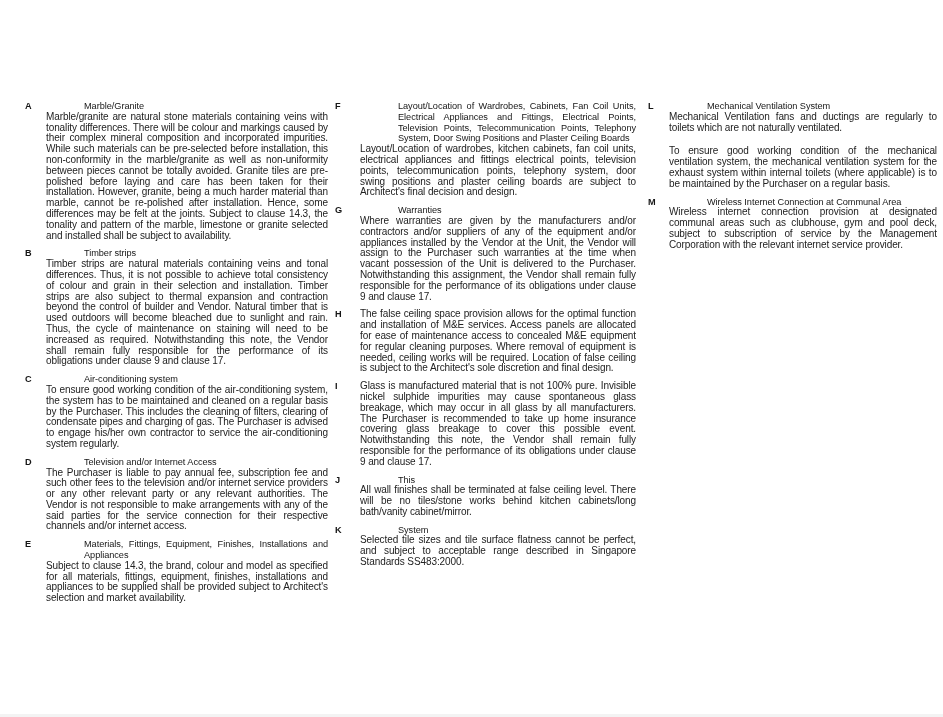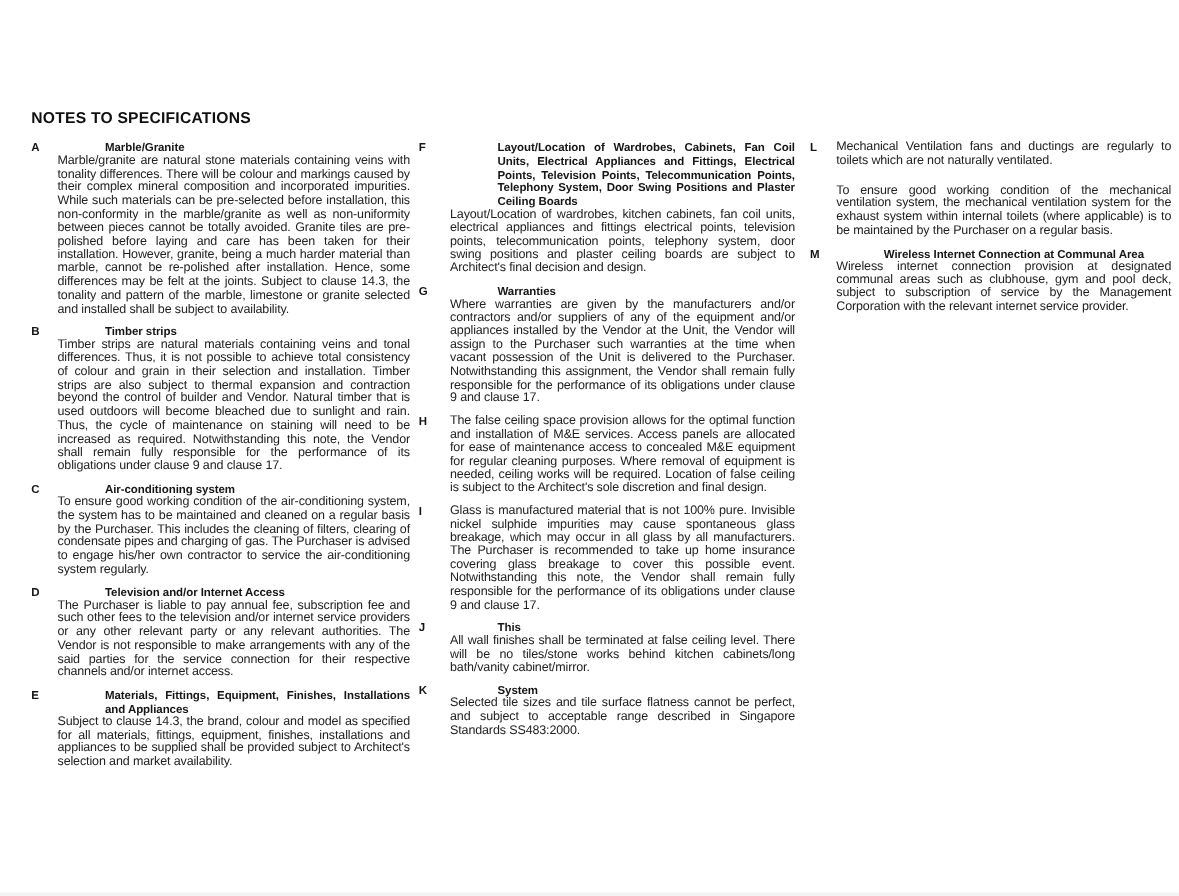--- a/index.html
+++ b/index.html
@@ -32,21 +32,21 @@
     font-weight: bold;
     font-size: 9.2px;
     line-height: 10.8px;
     color: #161616;
   }
   .col-2 .letter { flex-basis: 25px; width: 25px; }
   .sec-body { flex: 1; min-width: 0; }
   .sec-heading {
     font-size: 9.2px;
     line-height: 10.8px;
-    font-weight: bold;
+    font-weight: normal;
     color: #161616;
     text-align: justify;
     letter-spacing: -0.05px;
     padding-left: 38px;
   }
   .sec-body p {
     font-size: 10px;
     line-height: 10.8px;
     text-align: justify;
     letter-spacing: -0.1px;
@@ -59,21 +59,20 @@
     height: 3px;
     background: #f3f3f3;
   }
 </style>
 </head>
 <body>
 
 <div class="page">
   <div class="doc">
 
-    <h1 class="title">NOTES TO SPECIFICATIONS</h1>
 
     <div class="columns">
 
       <div class="col col-1">
 
         <section class="sec">
           <div class="letter">A</div>
           <div class="sec-body">
             <h2 class="sec-heading">Marble/Granite</h2>
             <p>Marble/granite are natural stone materials containing veins with tonality differences. There will be colour and markings caused by their complex mineral composition and incorporated impurities. While such materials can be pre-selected before installation, this non-conformity in the marble/granite as well as non-uniformity between pieces cannot be totally avoided. Granite tiles are pre-polished before laying and care has been taken for their installation. However, granite, being a much harder material than marble, cannot be re-polished after installation. Hence, some differences may be felt at the joints. Subject to clause 14.3, the tonality and pattern of the marble, limestone or granite selected and installed shall be subject to availability.</p>
@@ -162,20 +161,21 @@
           </div>
         </section>
 
       </div>
 
       <div class="col col-3">
 
         <section class="sec">
           <div class="letter">L</div>
           <div class="sec-body">
+            <h2 class="sec-heading">Mechanical Ventilation System</h2>
             <p>Mechanical Ventilation fans and ductings are regularly to toilets which are not naturally ventilated.</p>
             <p>To ensure good working condition of the mechanical ventilation system, the mechanical ventilation system for the exhaust system within internal toilets (where applicable) is to be maintained by the Purchaser on a regular basis.</p>
           </div>
         </section>
 
         <section class="sec">
           <div class="letter">M</div>
           <div class="sec-body">
             <h2 class="sec-heading">Wireless Internet Connection at Communal Area</h2>
             <p>Wireless internet connection provision at designated communal areas such as clubhouse, gym and pool deck, subject to subscription of service by the Management Corporation with the relevant internet service provider.</p>

